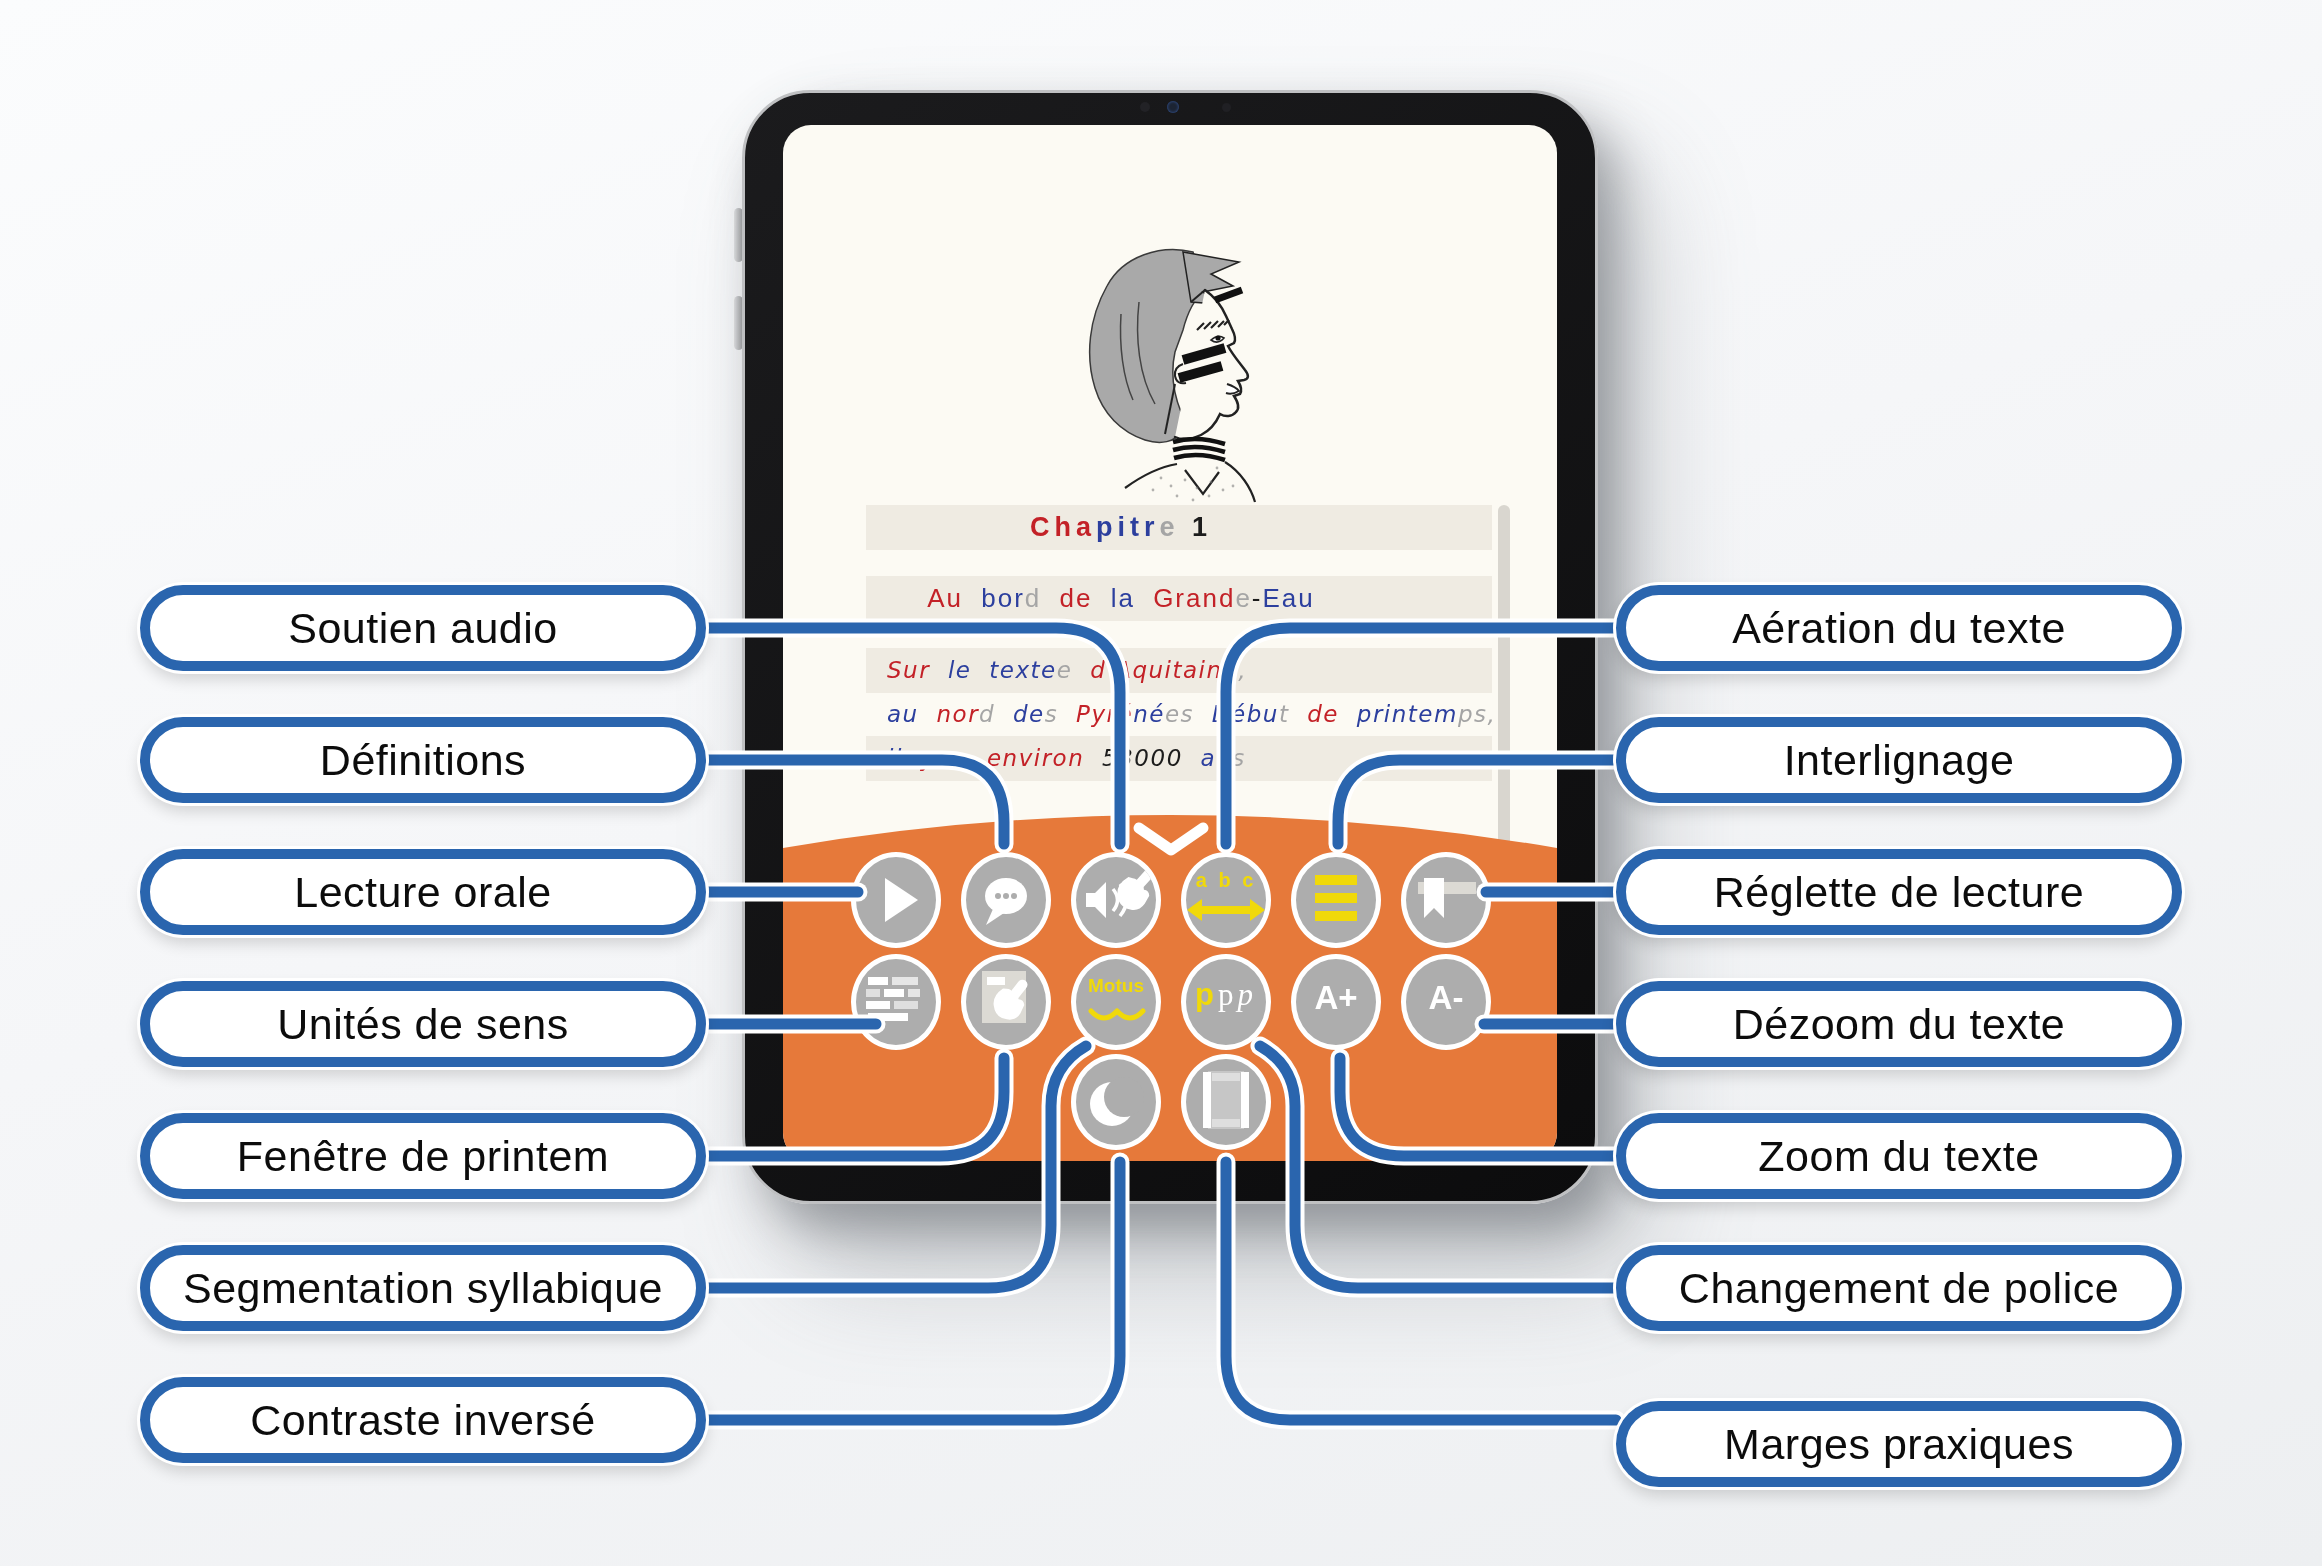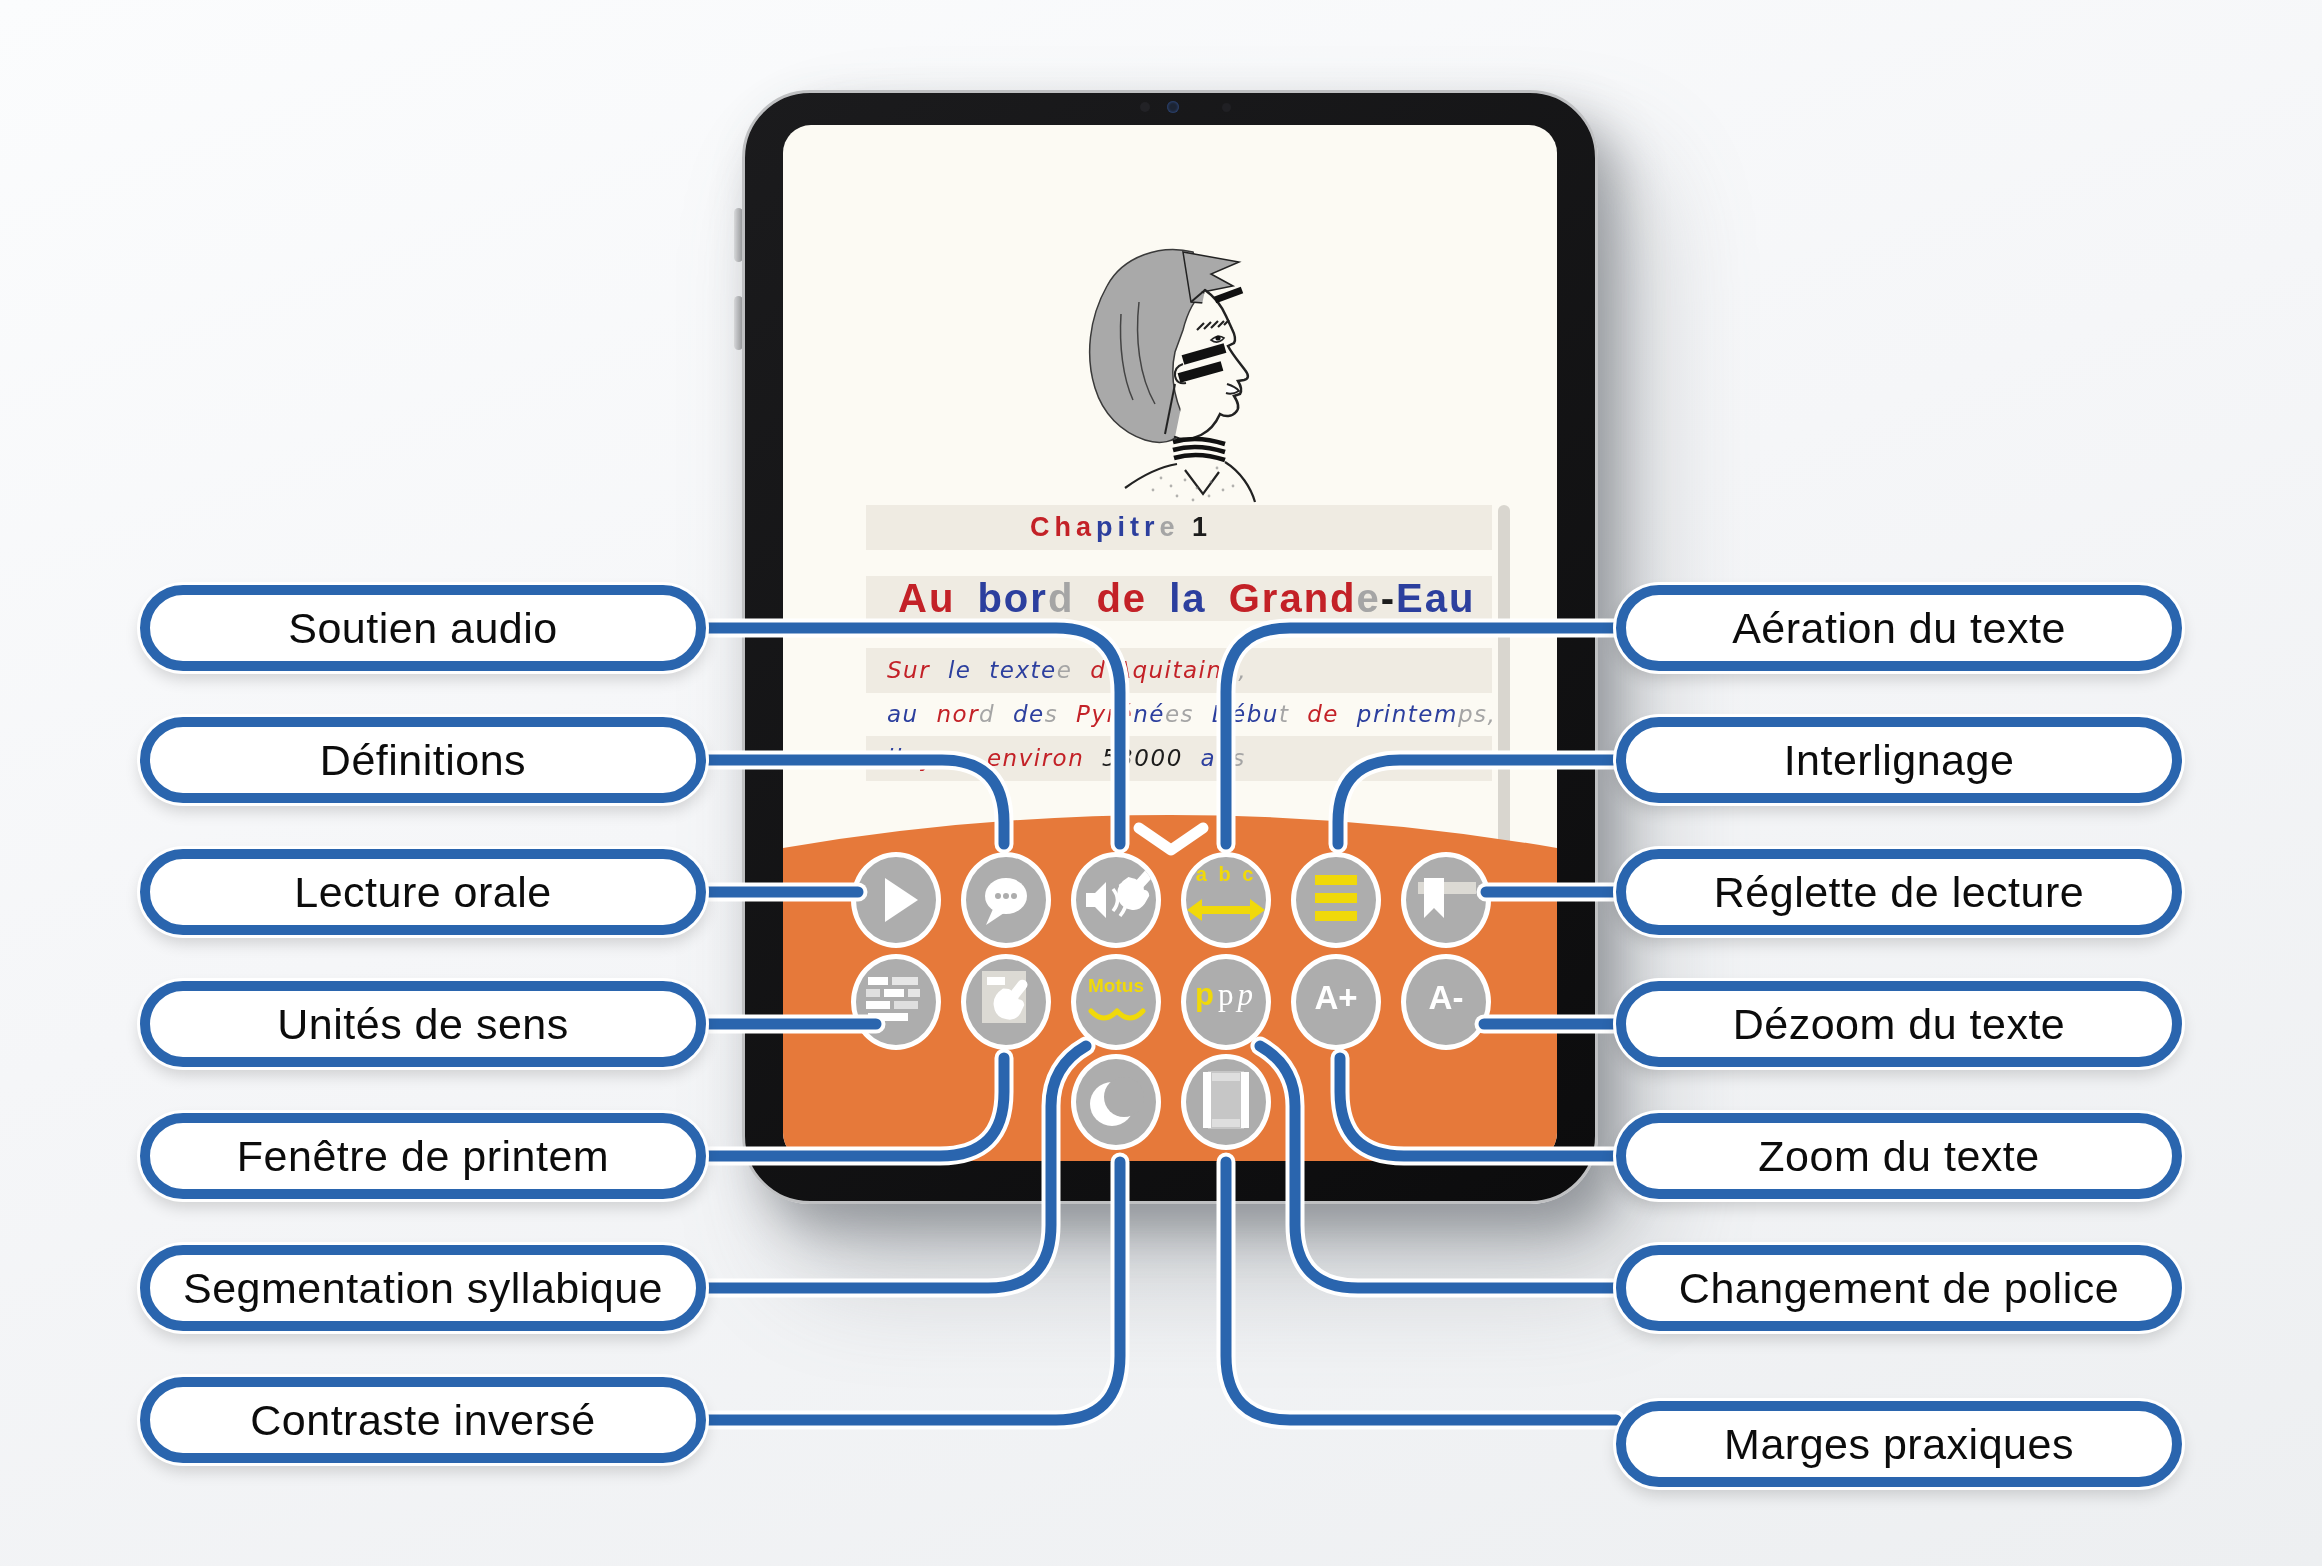--- a/index.html
+++ b/index.html
@@ -25,21 +25,21 @@
             background:linear-gradient(90deg,#e4e5e6,#9d9ea0);}
   .camera-dot{position:absolute;border-radius:50%;z-index:12;}
   .screen{position:absolute;left:38px;top:32px;width:774px;height:1036px;border-radius:28px;
           background:var(--screen-bg);overflow:hidden;}
   
   .band{position:absolute;left:83px;width:626px;height:45px;background:var(--band);}
   .tline{position:absolute;white-space:nowrap;line-height:45px;height:45px;}
   .t-center{left:83px;width:510px;text-align:center;}
   .t-left{left:104px;}
   .chapitre{font-weight:bold;font-size:27px;letter-spacing:5px;}
-  .title{font-weight:bold;font-size:40px;letter-spacing:2px;word-spacing:9px;padding-left:32px;}
+  .title{font-weight:normal;font-size:26px;letter-spacing:2px;word-spacing:9px;}
   .bodyline{font-style:italic;font-size:23px;letter-spacing:1.5px;word-spacing:9px;
             font-family:"DejaVu Sans",sans-serif;}
   .seg-red{color:var(--letter-red);} .seg-blue{color:var(--letter-blue);}
   .seg-gray{color:var(--letter-gray);} .seg-black{color:var(--letter-black);}
   .scrollbar{position:absolute;left:715px;top:380px;width:12px;height:350px;border-radius:6px;
              background:#d9d6cf;}
   .domesvg{position:absolute;left:0;top:0;}
   
   .icon{position:absolute;width:90px;height:96px;border-radius:50%;
         background:var(--icon-gray);border:5px solid #fff;box-sizing:border-box;z-index:30;
@@ -137,21 +137,21 @@
         <svg width="80" height="86" viewBox="0 0 80 86">
           <path d="M10,36 h9 l11,-11 v36 l-11,-11 h-9 z" fill="#fff"></path>
           <path d="M37,32 q9,11 0,22 M44,27 q13,16 0,32" fill="none" stroke="#fff" stroke-width="3.5"></path>
           <g fill="#fff" transform="rotate(42 56 34)">
             <rect x="52" y="4" width="10" height="26" rx="5"></rect>
             <path d="M44,26 q-4,13 3,20 q9,9 20,3 q8,-4 7,-14 l-2,-9 q-4,-4 -8,-1 q-4,-4 -8,-1 q-4,-3 -8,0 z"></path>
           </g>
         </svg>
       </div>
       <div class="icon" style="left:398px;top:727px;">
-        <div class="icontext yellowtxt" style="top:6px;font-size:20px;font-weight:bold;letter-spacing:3px;">a b c</div>
+        <div class="icontext yellowtxt" style="top:12px;font-size:20px;font-weight:bold;letter-spacing:3px;">a b c</div>
         <svg width="80" height="86" viewBox="0 0 80 86">
           <line x1="12" y1="53" x2="68" y2="53" stroke="var(--icon-yellow)" stroke-width="8"></line>
           <polygon points="16,42 1,53 16,64" fill="var(--icon-yellow)"></polygon>
           <polygon points="64,42 79,53 64,64" fill="var(--icon-yellow)"></polygon>
         </svg>
       </div>
       <div class="icon" style="left:508px;top:727px;">
         <svg width="80" height="86" viewBox="0 0 80 86">
           <rect x="19" y="18" width="42" height="10" fill="var(--icon-yellow)"></rect>
           <rect x="19" y="36" width="42" height="10" fill="var(--icon-yellow)"></rect>

